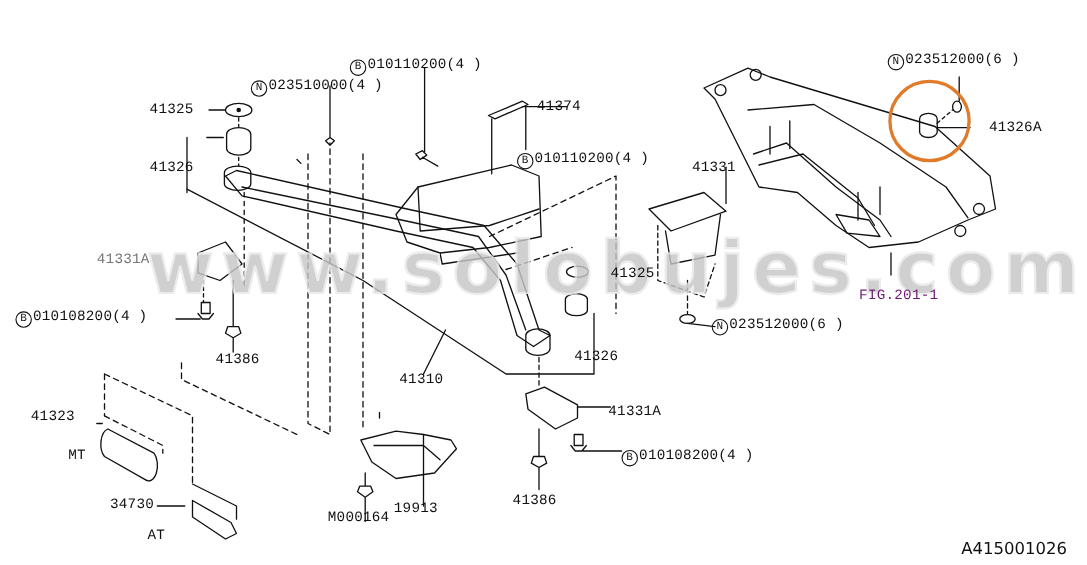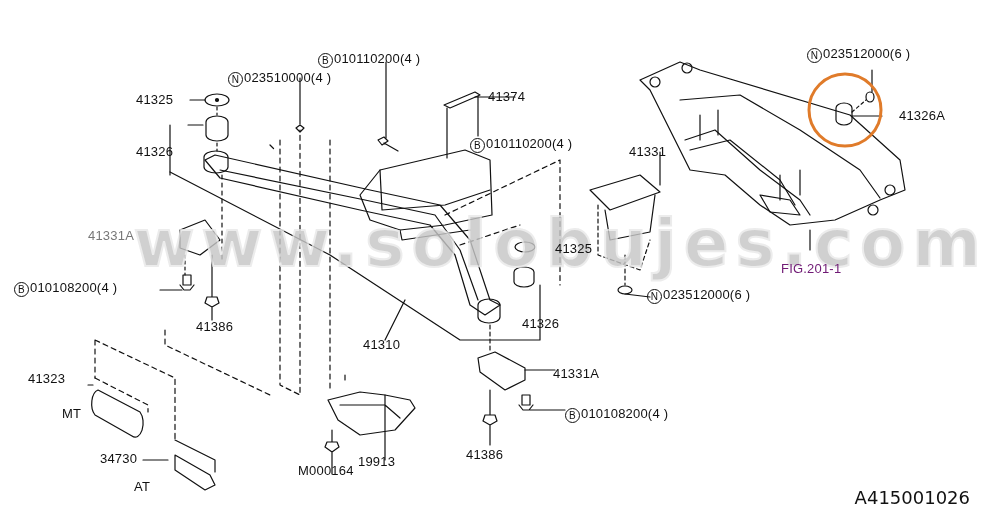--- a/index.html
+++ b/index.html
@@ -1,22 +1,22 @@
 <!DOCTYPE html>
 <html><head>
 <meta charset="utf-8">
 <style>
   html,body{margin:0;padding:0;background:#ffffff;}
   body{width:988px;height:514px;overflow:hidden;position:relative;font-family:"DejaVu Sans Mono","Liberation Mono",monospace;}
   #stage{position:absolute;left:0;top:0;width:988px;height:514px;}
   svg{position:absolute;left:0;top:0;}
-  .lbl{position:absolute;font-family:Liberation Sans, sans-serif;font-size:13px;color:#111;white-space:nowrap;line-height:14px;letter-spacing:0.2px;}
+  .lbl{position:absolute;font-family:Liberation Mono, monospace;font-size:13px;color:#111;white-space:nowrap;line-height:14px;letter-spacing:0.2px;}
   .circ{display:inline-block;width:13px;height:13px;border:1.2px solid #111;border-radius:50%;font-size:10px;line-height:13px;text-align:center;margin-right:1px;vertical-align:-1px;}
   .wm{position:absolute;left:0;top:205px;width:988px;height:80px;font-family:"DejaVu Sans","Liberation Sans",sans-serif;font-weight:bold;font-size:66px;letter-spacing:7px;color:#c6c6c6;opacity:0.82;text-align:right;-webkit-text-stroke:2px #e8e8e8;pointer-events:none;}
-  .code{position:absolute;right:18px;bottom:6px;font-family:"DejaVu Sans","Liberation Sans",sans-serif;font-size:18px;color:#111;}
+  .code{position:absolute;right:18px;bottom:6px;font-family:"DejaVu Sans","Liberation Sans",sans-serif;font-size:15px;color:#111;}
 </style>
 </head>
 <body>
 
 <div id="stage">
 <svg width="988" height="514" viewBox="0 0 988 514" fill="none" stroke="#111" stroke-width="1.2" stroke-linejoin="round" stroke-linecap="round">
 
   <g>
     <path d="M205,160 L215,155 L370,190 L440,205 L470,240 L490,300 L500,305 L485,315 L470,305 L455,255 L430,225 L360,210 L220,178 Z"></path>
     <path d="M220,170 L365,200 L435,215 L460,250 L478,300"></path>

